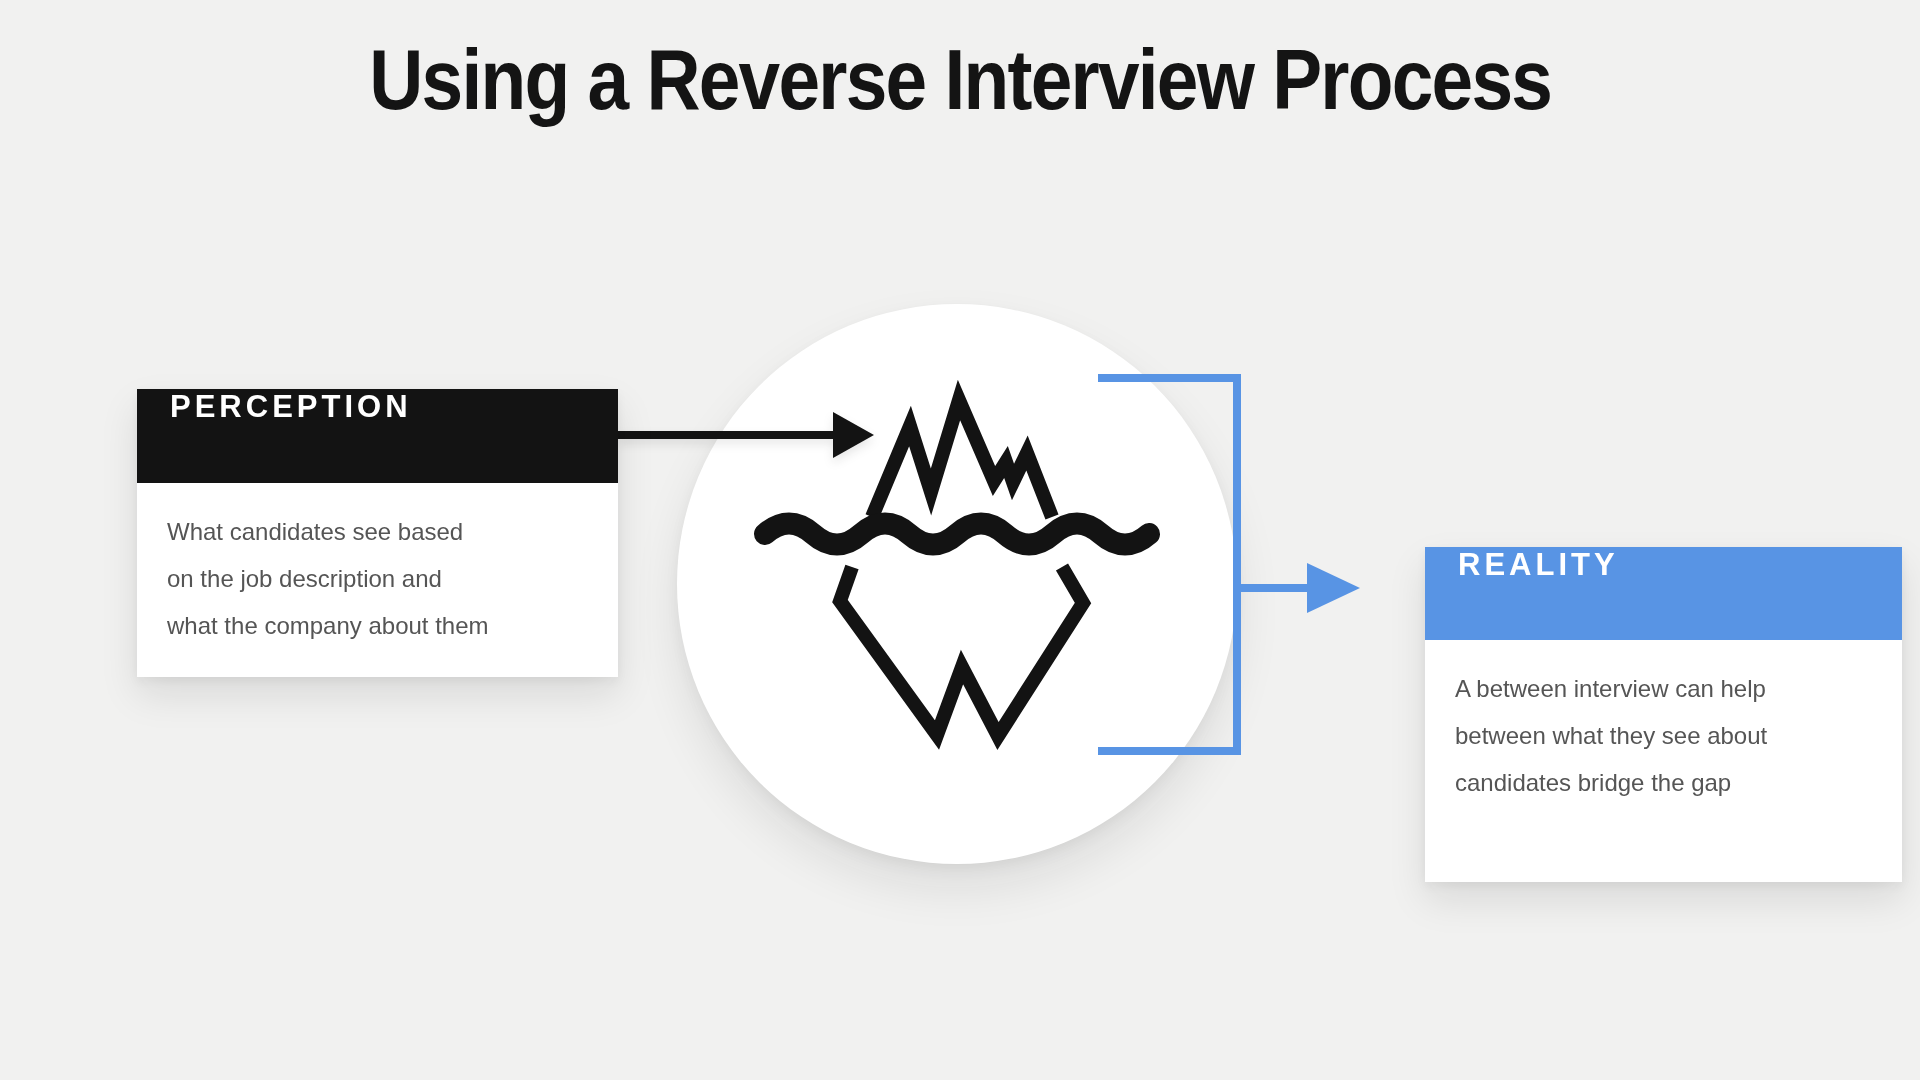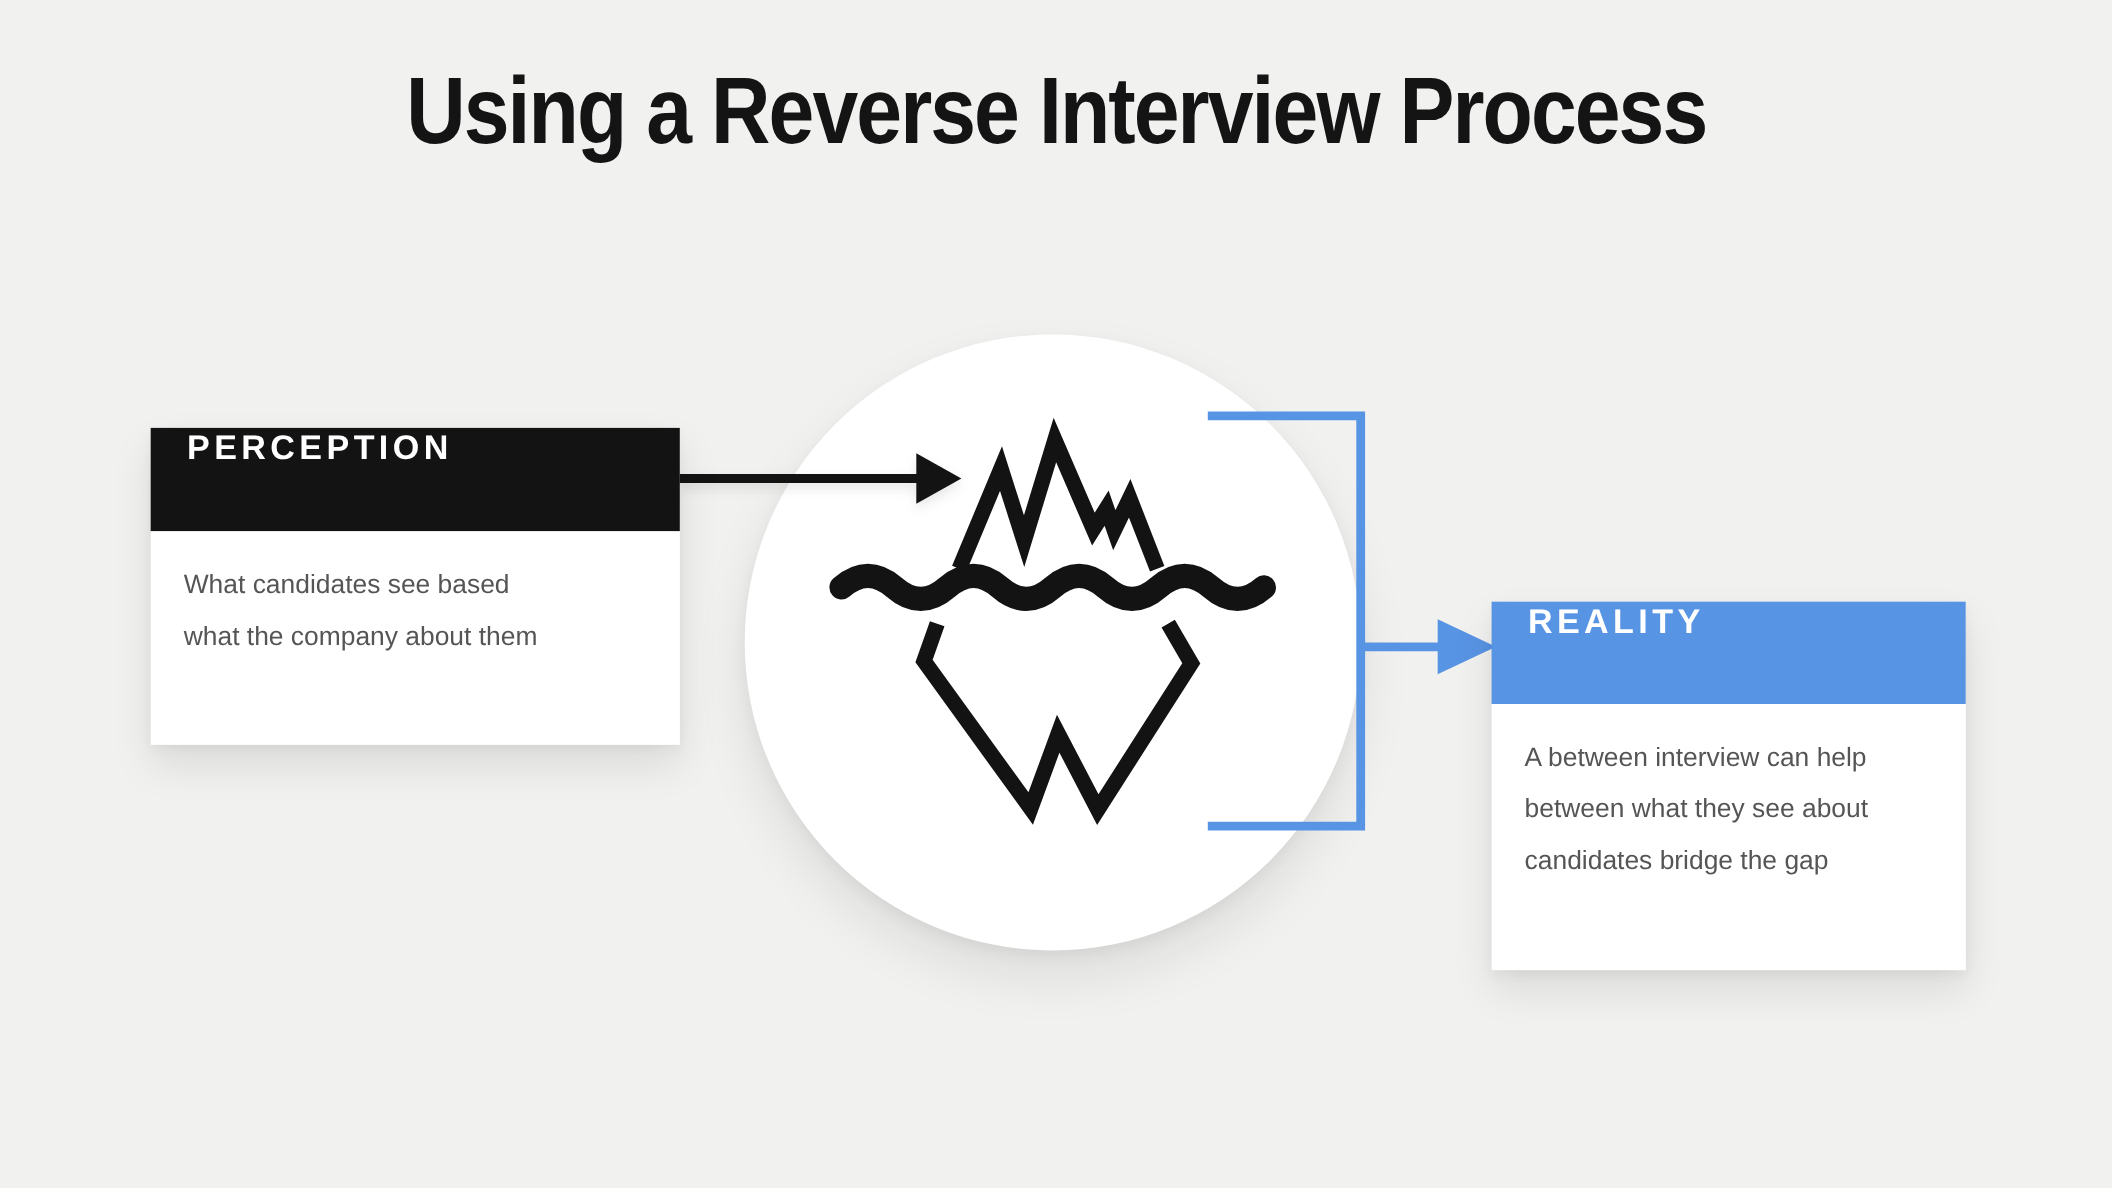--- a/index.html
+++ b/index.html
@@ -5,21 +5,21 @@
   html,body{margin:0;padding:0;}
   body{font-family:"Liberation Sans", sans-serif;}
   .canvas{
     position:relative;width:1920px;height:1080px;overflow:hidden;
     background:#f1f1f0;
   }
   
   .title{
     position:absolute;left:0;top:36px;width:1920px;
     text-align:center;line-height:86px;font-size:86px;font-weight:bold;
-    color:#141414;letter-spacing:-2px;white-space:nowrap;margin-top:22px;
+    color:#141414;letter-spacing:-2px;white-space:nowrap;
   }
   .title .squeeze{display:inline-block;transform:scaleX(0.87);transform-origin:center;}
 
   
   .circle{
     position:absolute;left:677px;top:304px;width:560px;height:560px;
     background:#ffffff;border-radius:50%;
     box-shadow:0 24px 48px rgba(17,17,17,0.09), 0 6px 14px rgba(17,17,17,0.05);
   }
   .circle svg{position:absolute;left:0;top:0;width:560px;height:560px;}
@@ -39,21 +39,21 @@
     display:flex;align-items:flex-start;padding-left:33px;box-sizing:border-box;
     color:#ffffff;font-size:31px;font-weight:bold;letter-spacing:4px;
   }
   .card-body{
     background:#ffffff;box-sizing:border-box;padding:25px 30px 0 30px;
     color:#555555;font-size:24px;line-height:47px;
   }
   .perception-card{left:137px;top:389px;width:481px;}
   .perception-card .card-header{height:94px;background:#131313;}
   .perception-card .card-body{height:194px;}
-  .reality-card{left:1356px;top:547px;width:431px;}
+  .reality-card{left:1425px;top:547px;width:477px;}
   .reality-card .card-header{height:93px;background:#5894e4;}
   .reality-card .card-body{height:242px;}
   .bodyline{display:block;}
 </style>
 </head>
 <body>
 
 <div class="canvas">
 
   <div class="title">
@@ -82,20 +82,21 @@
       <polygon class="blue-head" points="1307,563 1307,613 1360,588"></polygon>
     </g>
   </svg>
 
   <div class="card perception-card">
     <div class="card-header">
       <span>PERCEPTION</span>
     </div>
     <div class="card-body">
       <span class="bodyline">What candidates see based</span>
+      <span class="bodyline">on the job description and</span>
       <span class="bodyline">what the company about them</span>
     </div>
   </div>
 
   <div class="card reality-card">
     <div class="card-header">
       <span>REALITY</span>
     </div>
     <div class="card-body">
       <span class="bodyline">A between interview can help</span>

